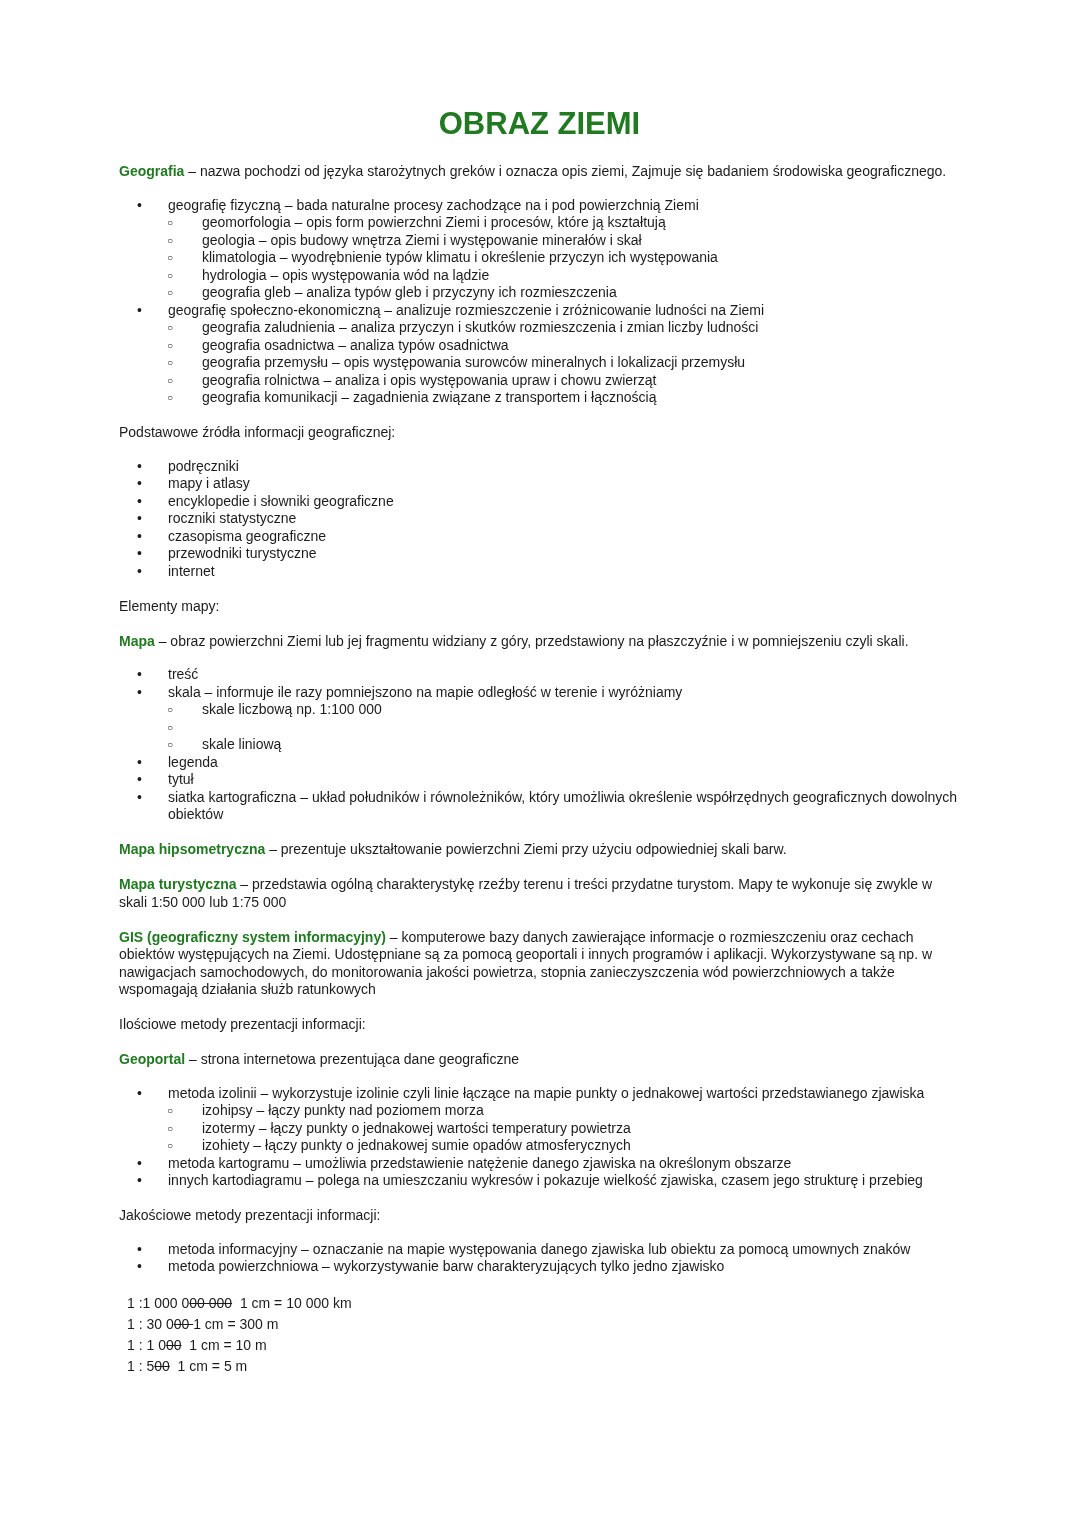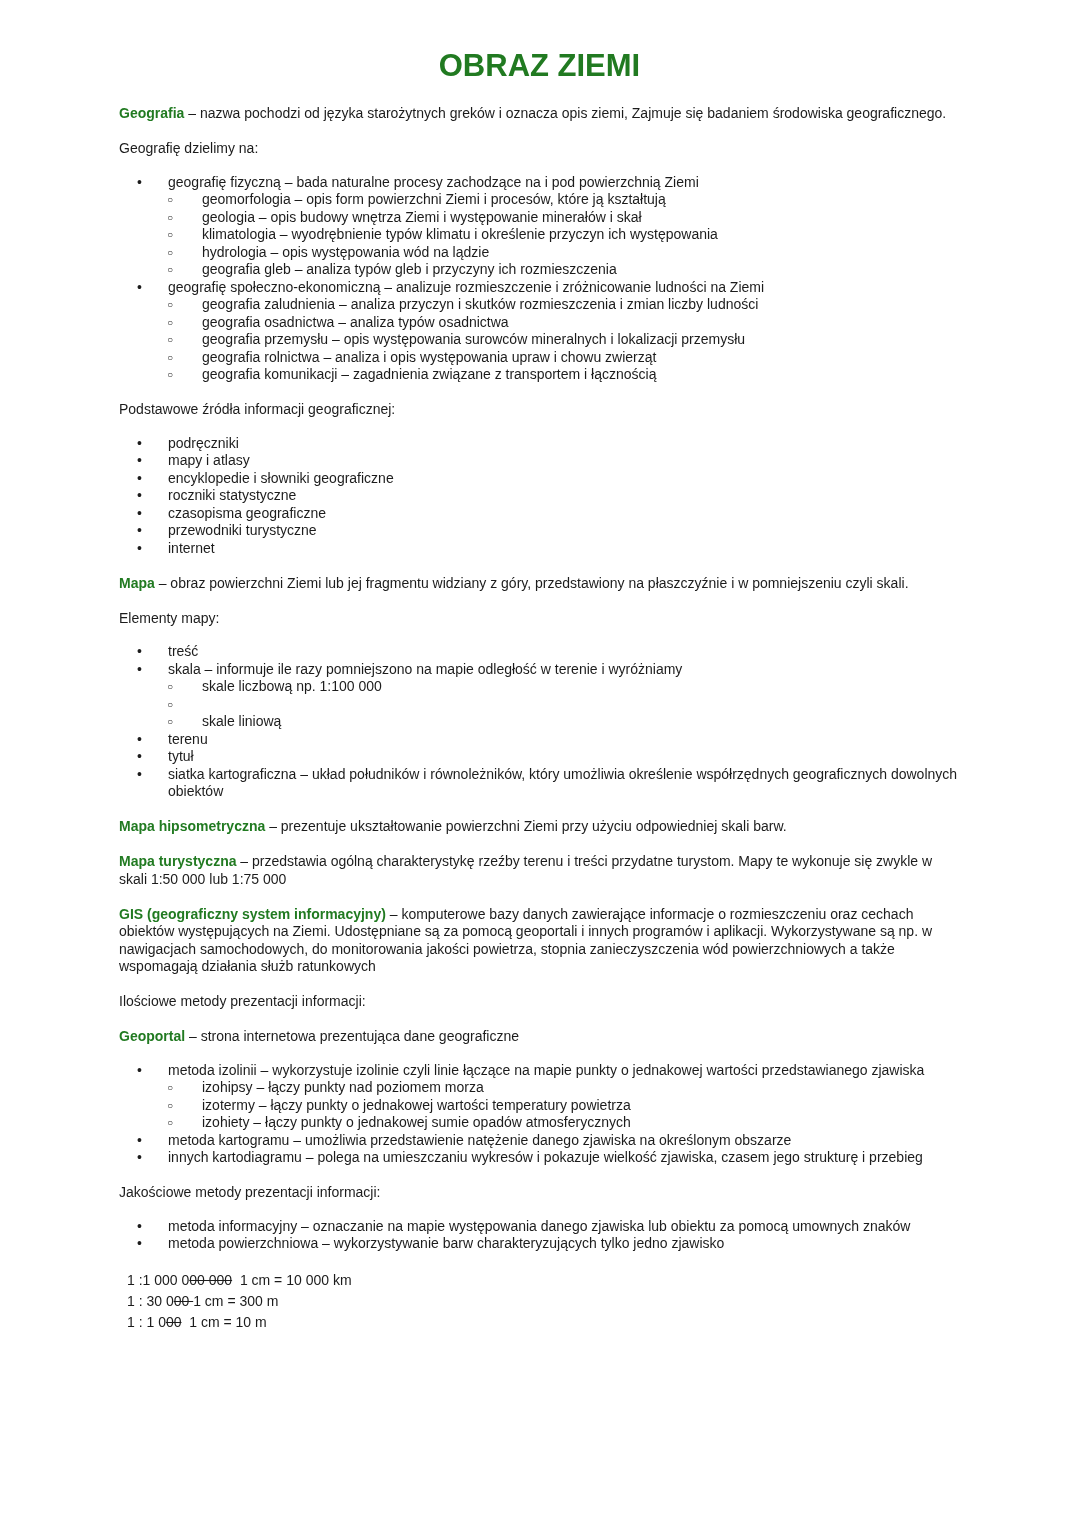--- a/index.html
+++ b/index.html
@@ -3,21 +3,21 @@
 <meta charset="utf-8">
 <style>
   :root { --green:#217a21; --ink:#1c1c1c; }
   * { box-sizing:border-box; }
   html,body { margin:0; padding:0; background:#ffffff; }
   body {
     width:1080px; height:1527px; overflow:hidden;
     font-family:"Liberation Sans", sans-serif;
     color:var(--ink);
   }
-  .page { padding:48px 104px 0 103px; font-size:14px; line-height:17.5px; }
+  .page { padding:106px 104px 0 103px; font-size:14px; line-height:17.5px; }
   h1.doc-title {
     margin:0 0 21px 0; text-align:center;
     font-size:31px; line-height:36px; font-weight:bold; color:var(--green);
   }
   p { margin:16px; }
   .gap { margin-top:17.5px; }
   .gterm { font-weight:bold; color:var(--green); }
   .bterm { font-weight:normal; }
   .l1 { display:flex; padding-left:34px; }
   .m1 { flex:none; width:31px; }
@@ -30,21 +30,20 @@
 </style>
 </head>
 <body>
 
 <div class="page">
 
   <h1 class="doc-title">OBRAZ ZIEMI</h1>
 
   <p><span class="gterm">Geografia</span><span> – nazwa pochodzi od języka starożytnych greków i oznacza opis ziemi, Zajmuje się badaniem środowiska geograficznego.</span></p>
 
-  <p class="gap">Geografię dzielimy na:</p>
 
   <div class="l1">
     <span class="m1">•</span>
     <span class="c"><span class="bterm">geografię fizyczną</span><span> – bada naturalne procesy zachodzące na i pod powierzchnią Ziemi</span></span>
   </div>
   <div class="l2">
     <span class="m2">○</span>
     <span class="c">geomorfologia – opis form powierzchni Ziemi i procesów, które ją kształtują</span>
   </div>
   <div class="l2">
@@ -112,23 +111,23 @@
   </div>
   <div class="l1">
     <span class="m1">•</span>
     <span class="c">przewodniki turystyczne</span>
   </div>
   <div class="l1">
     <span class="m1">•</span>
     <span class="c">internet</span>
   </div>
 
+  <p class="gap">Elementy mapy:</p>
+
   <p class="gap"><span class="gterm">Mapa</span><span> – obraz powierzchni Ziemi lub jej fragmentu widziany z góry, przedstawiony na płaszczyźnie i w pomniejszeniu czyli skali.</span></p>
-
-  <p class="gap">Elementy mapy:</p>
   <div class="l1">
     <span class="m1">•</span>
     <span class="c"><span class="bterm">treść</span><span></span></span>
   </div>
   <div class="l1">
     <span class="m1">•</span>
     <span class="c"><span class="bterm">skala</span><span> – informuje ile razy pomniejszono na mapie odległość w terenie i wyróżniamy</span></span>
   </div>
   <div class="l2">
     <span class="m2">○</span>
@@ -136,21 +135,21 @@
   </div>
   <div class="l2">
     <span class="m2">○</span>
   </div>
   <div class="l2">
     <span class="m2">○</span>
     <span class="c">skale liniową</span>
   </div>
   <div class="l1">
     <span class="m1">•</span>
-    <span class="c"><span class="bterm">terenu</span><span></span></span>
+    <span class="c"><span class="bterm">legenda</span><span></span></span>
   </div>
   <div class="l1">
     <span class="m1">•</span>
     <span class="c"><span class="bterm">tytuł</span><span></span></span>
   </div>
   <div class="l1">
     <span class="m1">•</span>
     <span class="c"><span class="bterm">siatka kartograficzna</span><span> – układ południków i równoleżników, który umożliwia określenie współrzędnych geograficznych dowolnych obiektów</span></span>
   </div>
 
@@ -195,15 +194,16 @@
   </div>
   <div class="l1">
     <span class="m1">•</span>
     <span class="c"><span class="bterm">metoda powierzchniowa</span><span> – wykorzystywanie barw charakteryzujących tylko jedno zjawisko</span></span>
   </div>
 
   <div class="scales">
     <div class="scale"><span>1 :1 000 0</span><span class="struck">00 000</span><span>  1 cm = 10 000 km</span></div>
     <div class="scale"><span>1 : 30 0</span><span class="struck">00 </span><span>1 cm = 300 m</span></div>
     <div class="scale"><span>1 : 1 0</span><span class="struck">00</span><span>  1 cm = 10 m</span></div>
+    <div class="scale"><span>1 : 5</span><span class="struck">00</span><span>  1 cm = 5 m</span></div>
   </div>
 
 </div>
 
 </body></html>

